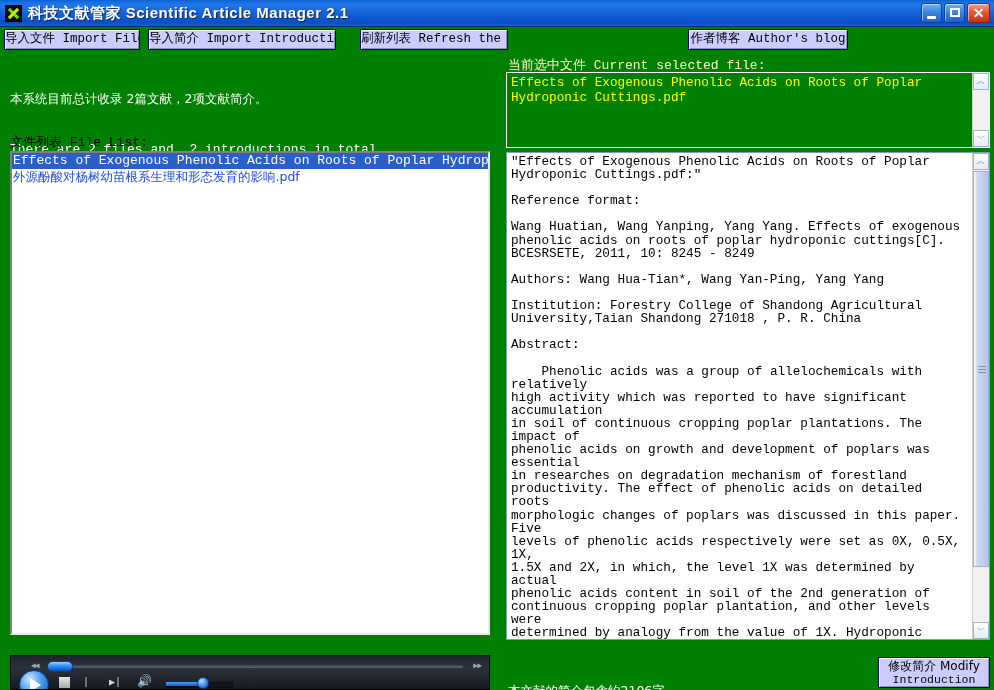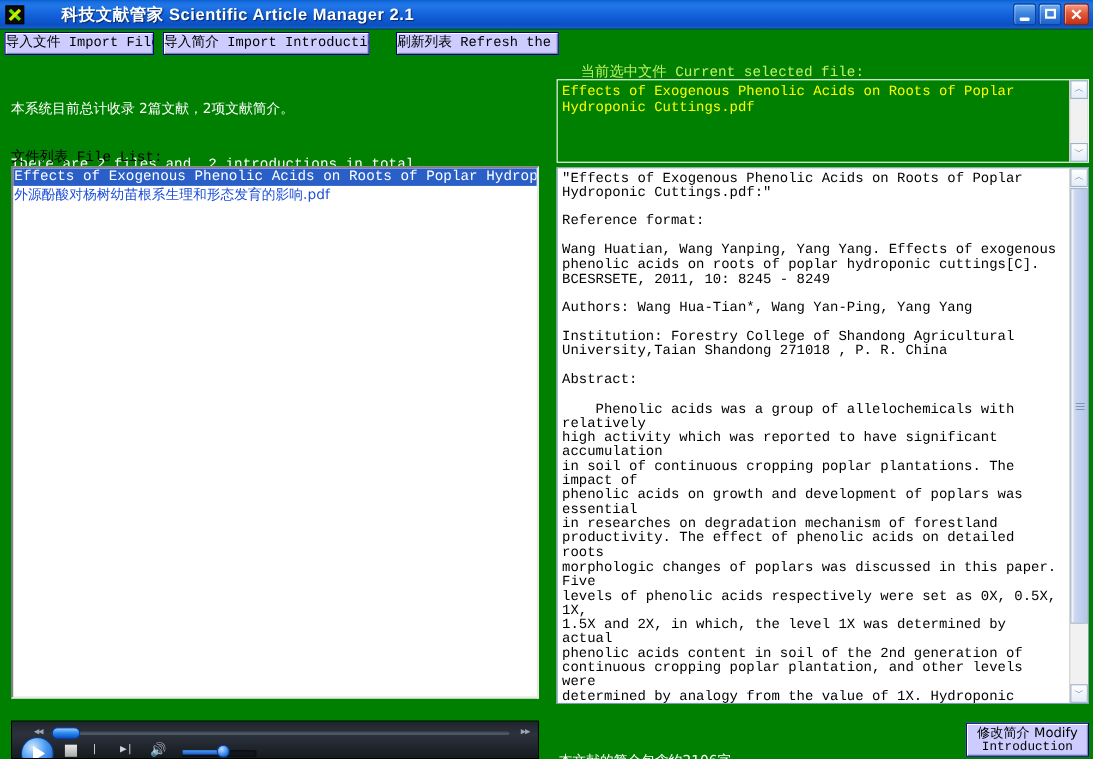--- a/index.html
+++ b/index.html
@@ -19,21 +19,20 @@
   
   .titlebar {
     position: absolute; left: 0; top: 0;
     width: 994px; height: 27px;
     background: linear-gradient(to bottom,
         #0a5fd0 0%, #1a6fe0 8%, #2277e8 20%,
         #1260d8 55%, #0b4fc4 88%, #1a62c8 100%);
     border-bottom: 1px solid #04307e;
     display: flex; align-items: center;
     box-sizing: border-box;
-    gap: 28px;
   }
   .title-icon {
     width: 17px; height: 17px;
     margin-left: 5px; margin-right: 6px;
     background: #0b0b0b;
     border: 1px solid #000;
     box-sizing: border-box;
     position: relative;
     flex: none;
   }
@@ -212,24 +211,23 @@
   .p-volthumb {
     position: absolute; left: 186px; top: 21px;
     width: 12px; height: 12px; border-radius: 50%;
     background: radial-gradient(circle at 35% 30%,#bcdcff,#2f84e8 60%,#0e4bb0);
     border: 1px solid #0a3c95; box-sizing: border-box;
   }
 
   
   .right-label {
     position: absolute; left: 508px; top: 56px;
-    color: #bef264; font-size: 13px;
+    color: #fef9c3; font-size: 13px;
     font-family: "Liberation Mono", monospace;
     white-space: nowrap;
-    margin-left: 20px;
   }
   .sel-file-box {
     position: absolute; left: 506px; top: 72px;
     width: 484px; height: 76px;
     background: #008000;
     border: 1px solid #ffffff;
     box-sizing: border-box;
   }
   .sel-file-text {
     position: absolute; left: 4px; top: 2px; right: 20px;
@@ -331,20 +329,21 @@
       <div class="wb close">
           <span class="g">✕</span>
         </div>
     </div>
   </div>
 
   <div class="toolbar" id="toolbar">
       <div class="tbtn" style="left: 4px; width: 136px;">导入文件 Import Files</div>
       <div class="tbtn" style="left: 148px; width: 188px;">导入简介 Import Introductions</div>
       <div class="tbtn" style="left: 360px; width: 148px;">刷新列表 Refresh the list</div>
+      <div class="tbtn" style="left: 688px; width: 160px;">作者博客 Author's blog</div>
     </div>
 
   <div class="left-info">
     <div class="cn">本系统目前总计收录 2篇文献，2项文献简介。</div>
     <div>There are 2 files and  2 introductions in total.</div>
     <div style="height:17px"></div>
     <div class="cn">2013 年 4 月 9 日 星期二 15 点 52 分 53 秒</div>
   </div>
 
   <div class="left-label">文件列表 File List:</div>

